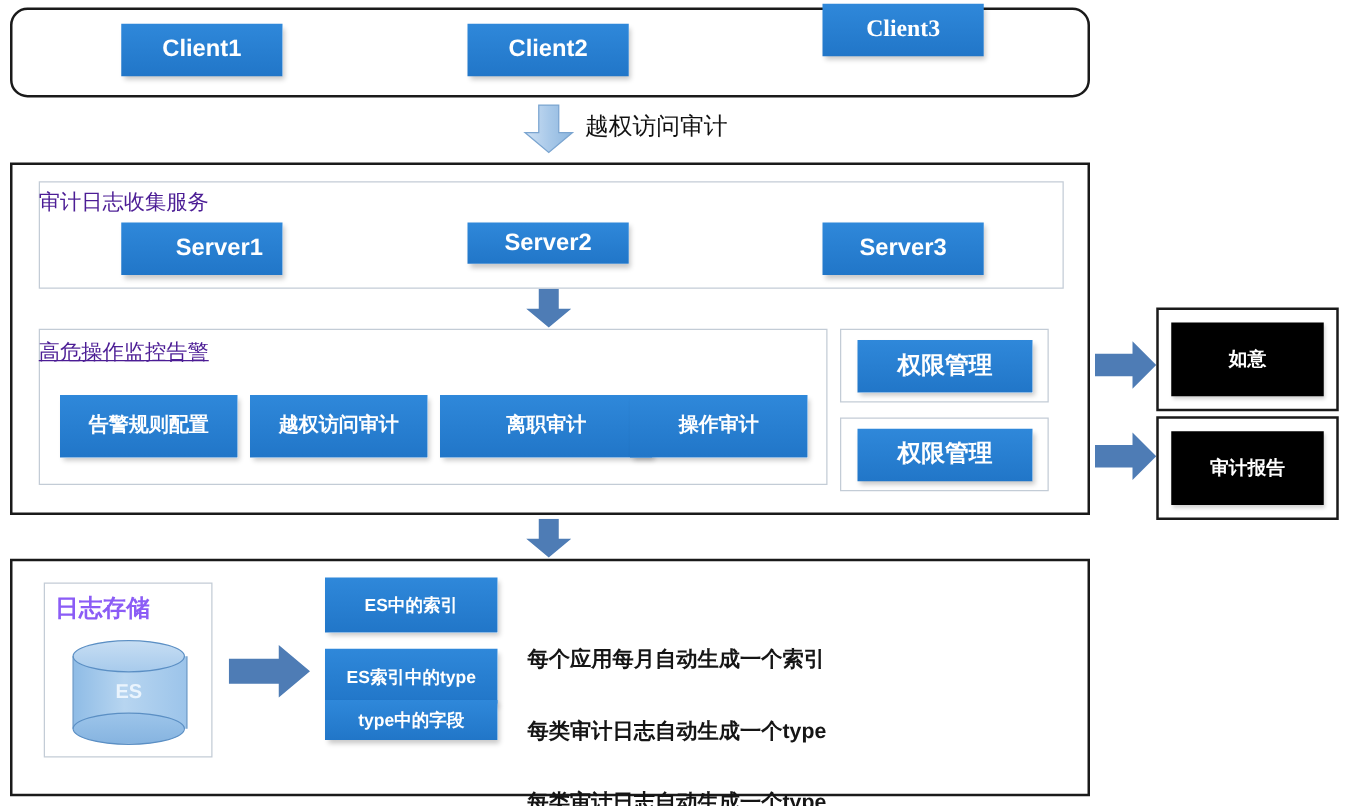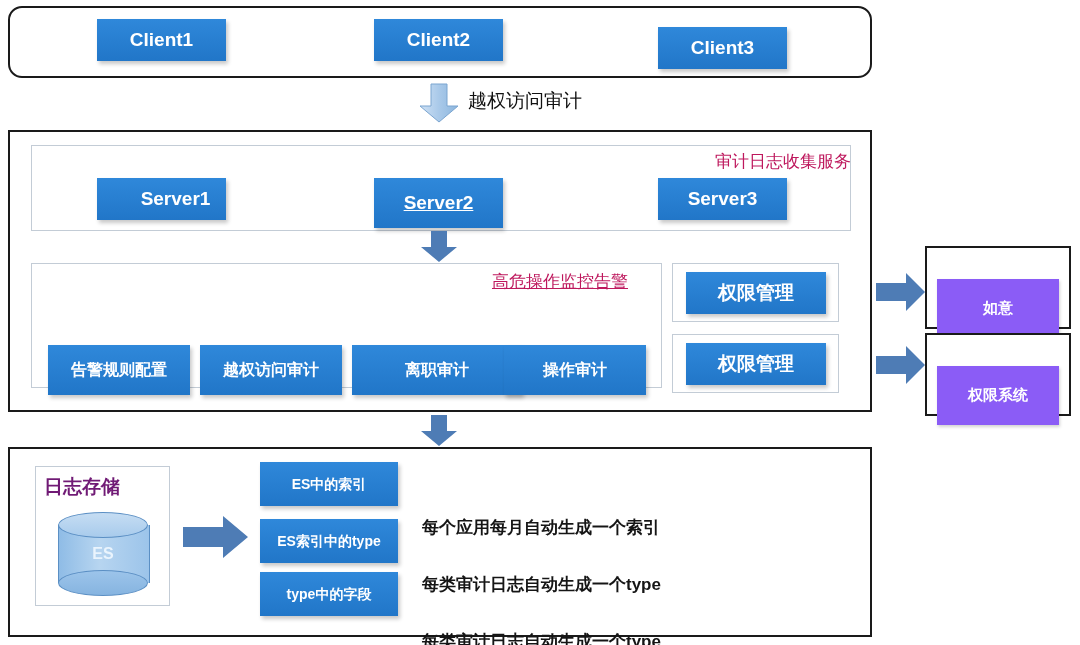--- a/index.html
+++ b/index.html
@@ -35,39 +35,38 @@
     color: #ffffff;
     display: flex;
     align-items: center;
     justify-content: center;
     box-shadow: 2px 3px 4px rgba(0,0,0,0.22);
     text-align: center;
     line-height: 1.15;
     font-weight: 600;
   }
   .blue-chip.big { font-size: 19px; }
-  .blue-chip.mid { font-size: 16px; margin-top: 29px; }
+  .blue-chip.mid { font-size: 16px; }
   .blue-chip.sml { font-size: 14px; }
 
   .teal-chip {
-    background: #8b5cf6;
+    background: #000000;
     color: #ffffff;
     display: flex;
     align-items: center;
     justify-content: center;
     font-size: 15px;
     font-weight: 700;
     box-shadow: 1px 2px 3px rgba(0,0,0,0.18);
-    margin-top: 21px;
   }
 
   .section-title {
-    text-align: right;
+    text-align: left;
     font-size: 17px;
-    color: #be185d;
+    color: #4c1d95;
     font-weight: 400;
   }
 
   .desc-text {
     font-size: 17px;
     color: #151515;
     font-weight: 700;
     white-space: nowrap;
     margin-top: 43px;
   }
@@ -116,31 +115,31 @@
     text-align: center;
     color: #eaf4fd;
     font-size: 16px;
     font-weight: 600;
     z-index: 3;
   }
 
   .storage-title {
     font-size: 19px;
     font-weight: 700;
-    color: #701a75;
+    color: #8b5cf6;
   }
 </style>
 </head>
 <body>
 
 <div class="abs outer-box rounded" style="left:8px; top:6px; width:864px; height:72px;"></div>
 
 <div class="abs blue-chip big" style="left:97px; top:19px; width:129px; height:42px;">Client1</div>
 <div class="abs blue-chip big" style="left:374px; top:19px; width:129px; height:42px;">Client2</div>
-<div class="abs blue-chip big" style="left:658px; top:27px; width:129px; height:42px;">Client3</div>
+<div class="abs blue-chip big" style="left:658px; top:3px; width:129px; height:42px;font-family:Liberation Serif, serif;">Client3</div>
 
 <div class="abs" style="left:418px; top:82px; width:42px; height:42px;">
   <svg width="42" height="42" viewBox="0 0 42 42" class="arrow-down-light">
     <defs>
       <linearGradient id="lgArrow" x1="0" y1="0" x2="1" y2="0">
         <stop offset="0%" stop-color="#cfe1f4"></stop>
         <stop offset="50%" stop-color="#a9c9e9"></stop>
         <stop offset="100%" stop-color="#8cb6de"></stop>
       </linearGradient>
     </defs>
@@ -148,21 +147,21 @@
   </svg>
 </div>
 <div class="abs" style="left:468px; top:88px; font-size:19px; color:#111;">越权访问审计</div>
 
 <div class="abs outer-box" style="left:8px; top:130px; width:864px; height:282px;"></div>
 
 <div class="abs inner-frame" style="left:31px; top:145px; width:820px; height:86px;"></div>
 <div class="abs section-title" style="left:31px; top:150px; width:820px;">审计日志收集服务</div>
 
 <div class="abs blue-chip big" style="left:97px; top:178px; width:129px; height:42px;padding-left:28px;">Server1</div>
-<div class="abs blue-chip big" style="left:374px; top:178px; width:129px; height:50px;text-decoration:underline;">Server2</div>
+<div class="abs blue-chip big" style="left:374px; top:178px; width:129px; height:33px;">Server2</div>
 <div class="abs blue-chip big" style="left:658px; top:178px; width:129px; height:42px;">Server3</div>
 
 <div class="abs" style="left:419px; top:231px; width:40px; height:32px;">
   <svg width="40" height="32" viewBox="0 0 40 32" class="arrow-down-dark">
     <polygon points="12,0 28,0 28,16 38,16 20,31 2,16 12,16" fill="#4e7cb5"></polygon>
   </svg>
 </div>
 
 <div class="abs inner-frame" style="left:31px; top:263px; width:631px; height:125px;"></div>
 <div class="abs section-title" style="left:31px; top:270px; width:597px;text-decoration:underline;">高危操作监控告警</div>
@@ -186,21 +185,21 @@
 <div class="abs" style="left:876px; top:345px; width:50px; height:40px;">
   <svg width="50" height="40" viewBox="0 0 50 40" class="arrow-right">
     <polygon points="0,11 30,11 30,1 49,20 30,39 30,29 0,29" fill="#4e7cb5"></polygon>
   </svg>
 </div>
 
 <div class="abs outer-box" style="left:925px; top:246px; width:146px; height:83px;"></div>
 <div class="abs teal-chip" style="left:937px; top:258px; width:122px; height:59px;">如意</div>
 
 <div class="abs outer-box" style="left:925px; top:333px; width:146px; height:83px;"></div>
-<div class="abs teal-chip" style="left:937px; top:345px; width:122px; height:59px;">权限系统</div>
+<div class="abs teal-chip" style="left:937px; top:345px; width:122px; height:59px;">审计报告</div>
 
 <div class="abs" style="left:419px; top:415px; width:40px; height:32px;">
   <svg width="40" height="32" viewBox="0 0 40 32" class="arrow-down-dark">
     <polygon points="12,0 28,0 28,16 38,16 20,31 2,16 12,16" fill="#4e7cb5"></polygon>
   </svg>
 </div>
 
 <div class="abs outer-box" style="left:8px; top:447px; width:864px; height:190px;"></div>
 
 <div class="abs inner-frame" style="left:35px; top:466px; width:135px; height:140px;"></div>
@@ -218,14 +217,14 @@
     <polygon points="0,12 40,12 40,1 65,22 40,43 40,32 0,32" fill="#4e7cb5"></polygon>
   </svg>
 </div>
 
 <div class="abs blue-chip sml" style="left:260px; top:462px; width:138px; height:44px;">ES中的索引</div>
 <div class="abs desc-text" style="left:422px; top:473px;">每个应用每月自动生成一个索引</div>
 
 <div class="abs blue-chip sml" style="left:260px; top:519px; width:138px; height:44px;">ES索引中的type</div>
 <div class="abs desc-text" style="left:422px; top:530px;">每类审计日志自动生成一个type</div>
 
-<div class="abs blue-chip sml" style="left:260px; top:572px; width:138px; height:44px;">type中的字段</div>
+<div class="abs blue-chip sml" style="left:260px; top:560px; width:138px; height:32px;">type中的字段</div>
 <div class="abs desc-text" style="left:422px; top:587px;">每类审计日志自动生成一个type</div>
 
 </body></html>

